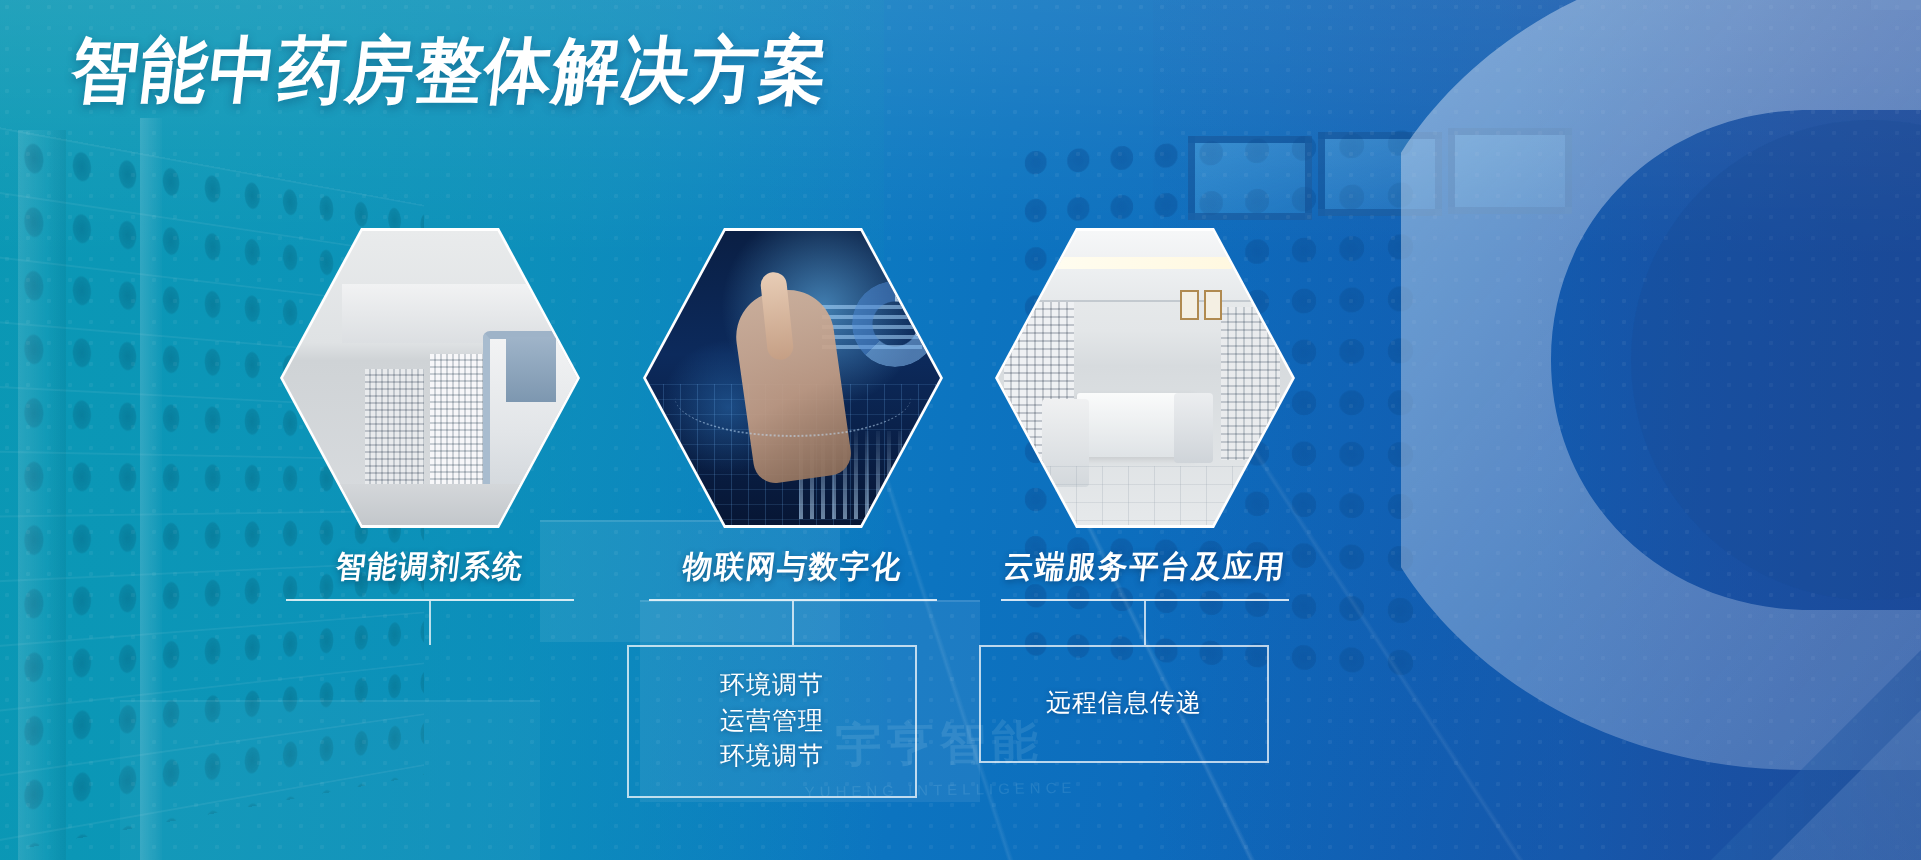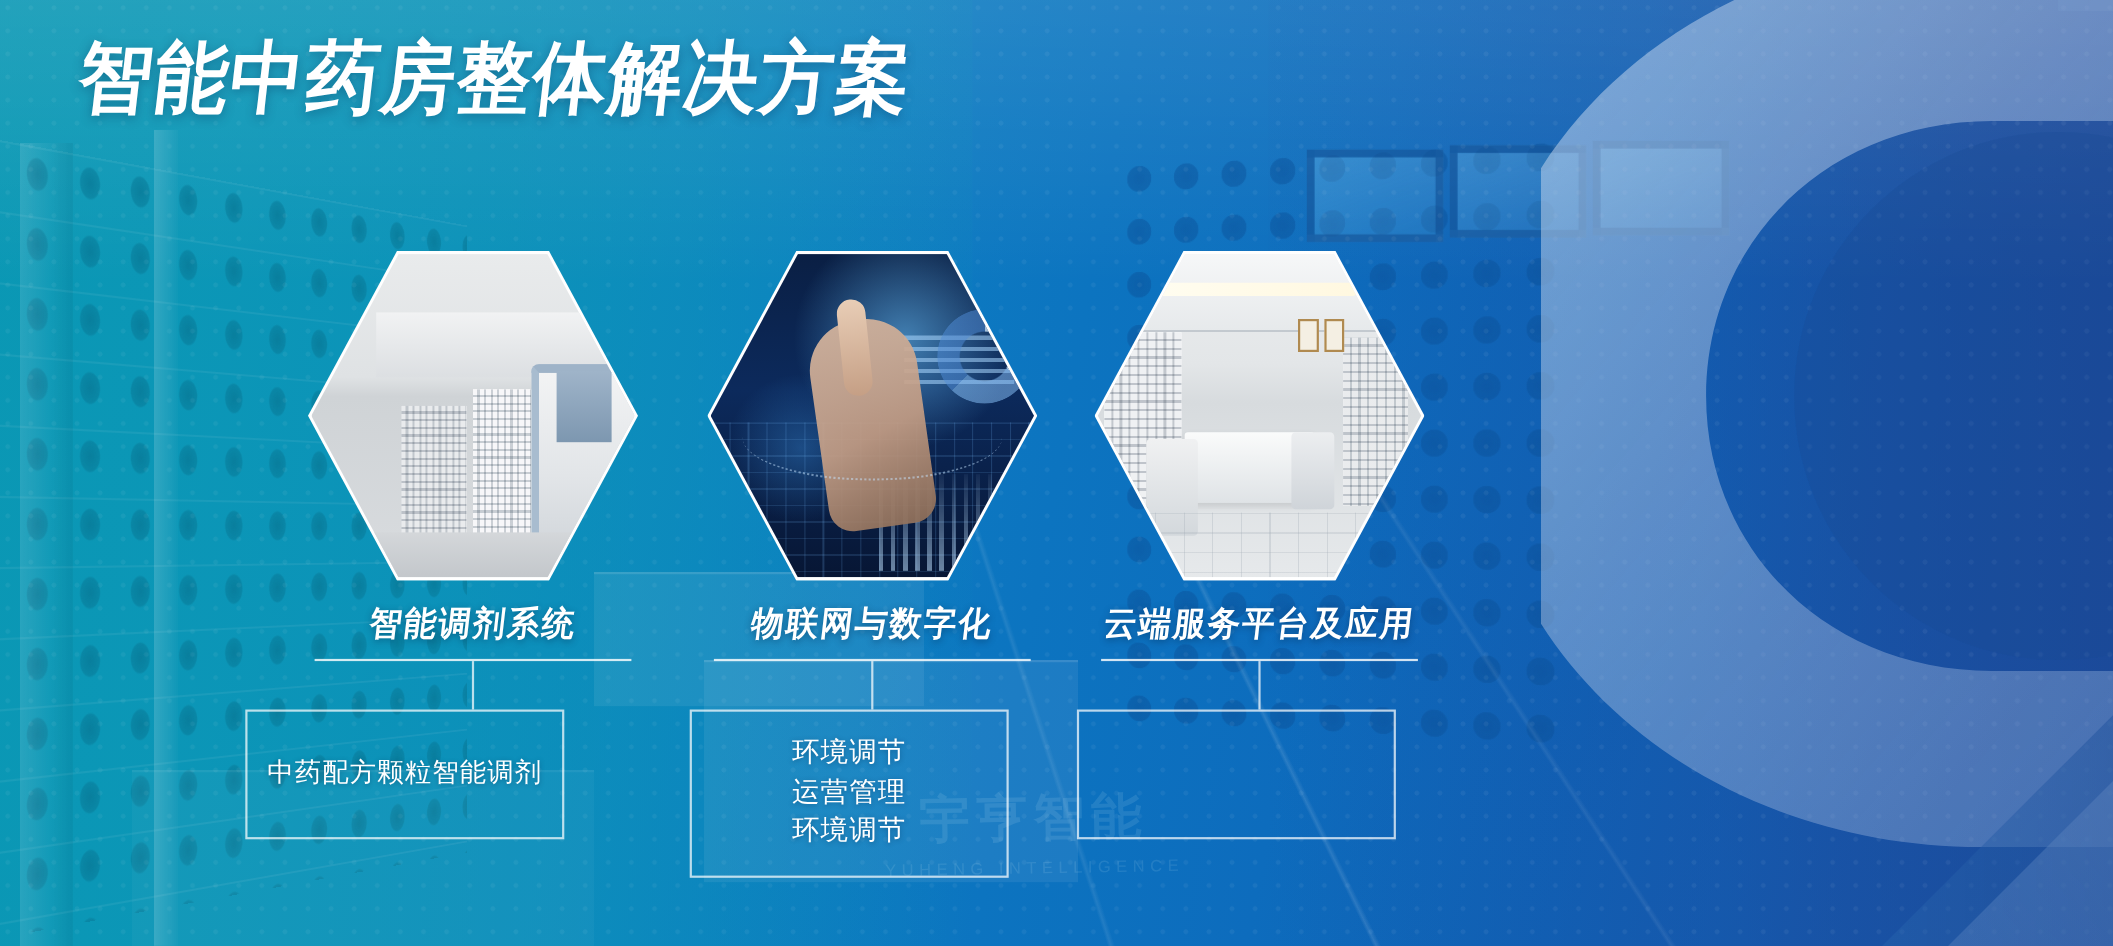--- a/index.html
+++ b/index.html
@@ -330,23 +330,20 @@
             <div class="pd-cab2"></div>
             <div class="pd-mach"></div>
             <div class="pd-mach-dark"></div>
             <div class="pd-floor"></div>
           </div>
         </div>
       </div>
       <div class="sec-title">智能调剂系统</div>
       <div class="rule"></div>
       <div class="connector"></div>
-      <div class="infobox">
-        <div class="infoline">中药配方颗粒智能调剂</div>
-      </div>
     </div>
 
     <div class="card c1">
       <div class="hexwrap">
         <div class="hexborder"></div>
         <div class="hexinner">
           <div class="photo-tech">
             <div class="pt-grid"></div>
             <div class="pt-bars"></div>
             <div class="pt-panel"></div>
@@ -382,17 +379,18 @@
             <div class="pr-mach"></div>
             <div class="pr-mach2"></div>
             <div class="pr-floor"></div>
           </div>
         </div>
       </div>
       <div class="sec-title">云端服务平台及应用</div>
       <div class="rule"></div>
       <div class="connector"></div>
       <div class="infobox tall">
+        <div class="infoline">远程信息传递</div>
       </div>
     </div>
 
   </div>
 </div>
 
 </body></html>

